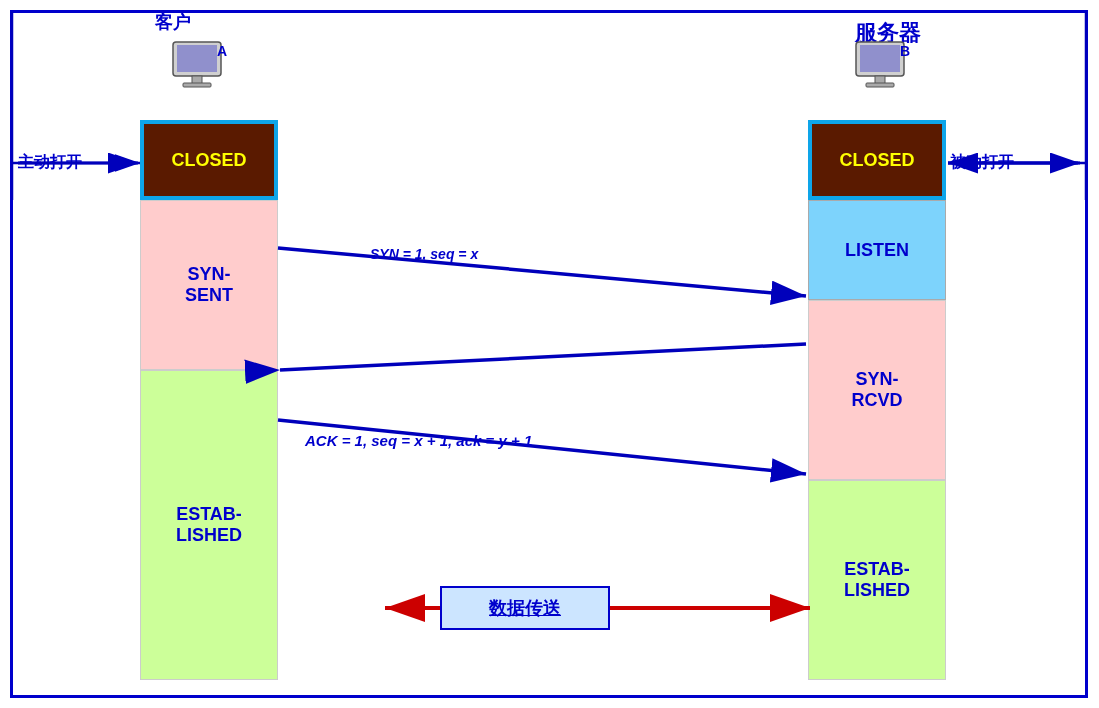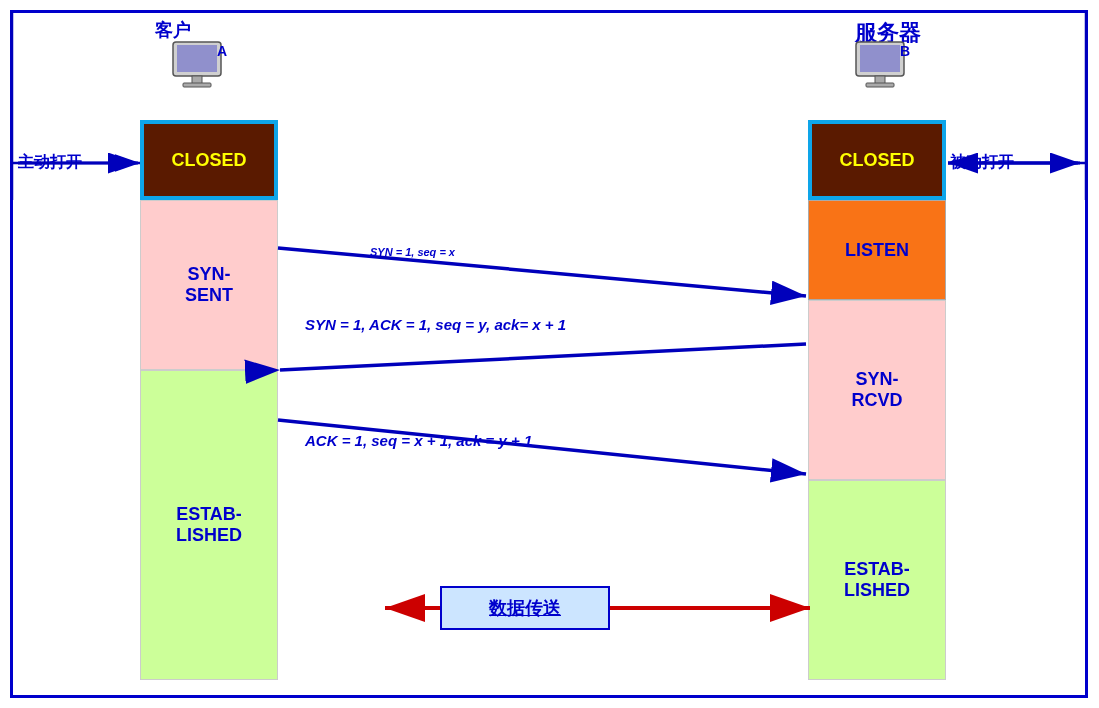--- a/index.html
+++ b/index.html
@@ -38,21 +38,21 @@
       text-align: center;
       border: 4px solid #0ea5e9;
     }
 
     .state-closed {
       background: #5a1a00;
       color: #ffff00;
     }
 
     .state-listen {
-      background: #f97316;
+      background: #7dd3fc;
       color: #0000cc;
       border: 1px solid #aaa;
     }
 
     .state-syn-sent {
       background: #ffcccc;
       color: #0000cc;
       border: 1px solid #ccc;
     }
 
@@ -122,21 +122,21 @@
       pointer-events: none;
     }
   </style>
 </head>
 <body>
 
 <div class="diagram-container">
 
   <div class="outer-border" style="left:10px; top:10px; width:1078px; height:688px;"></div>
 
-  <div class="computer" style="left:155px; top:18px;">
+  <div class="computer" style="left:155px; top:10px;">
     <span style="font-size:18px; color:#0000cc; font-weight:bold;">客户</span>
   </div>
 
   <div style="position:absolute; left:165px; top:40px;">
     <svg width="70" height="55">
 
       <rect x="8" y="2" width="48" height="34" rx="3" fill="#d0d0d0" stroke="#555" stroke-width="1.5"></rect>
       <rect x="12" y="5" width="40" height="27" fill="#9090cc"></rect>
 
       <rect x="27" y="36" width="10" height="8" fill="#aaa" stroke="#555" stroke-width="1"></rect>
@@ -236,27 +236,24 @@
 
     <line x1="385" y1="608" x2="810" y2="608" stroke="#cc0000" stroke-width="4" marker-end="url(#arrow-red-right)" marker-start="url(#arrow-red-left)"></line>
 
     <line x1="12" y1="12" x2="12" y2="200" stroke="#0000bb" stroke-width="2.5"></line>
     <line x1="12" y1="163" x2="140" y2="163" stroke="#0000bb" stroke-width="2.5" marker-end="url(#arrow-right)"></line>
 
     <line x1="1086" y1="12" x2="1086" y2="200" stroke="#0000bb" stroke-width="2.5"></line>
     <line x1="948" y1="163" x2="1086" y2="163" stroke="#0000bb" stroke-width="2.5"></line>
   </svg>
 
-  <div class="arrow-label" style="left:370px; top:246px; font-size:11px; color:#0000cc;">
+  <div class="arrow-label" style="left:370px; top:246px; font-size:14px; color:#0000cc;">
     <span>SYN = 1, seq = x</span>
   </div>
 
-  <div class="arrow-label" style="left:305px; top:316px; font-size:15px; color:#0000cc;">
-    <span>SYN = 1, ACK = 1, seq = y, ack= x + 1</span>
-  </div>
 
   <div class="arrow-label" style="left:305px; top:432px; font-size:15px; color:#0000cc;">
     <span>ACK = 1, seq = x + 1, ack = y + 1</span>
   </div>
 
   <div class="data-transfer-box" style="left:440px; top:586px; width:170px; height:44px;text-decoration:underline;">
     <span style="font-size:18px; color:#0000cc; font-weight:bold;">数据传送</span>
   </div>
 
 </div>

